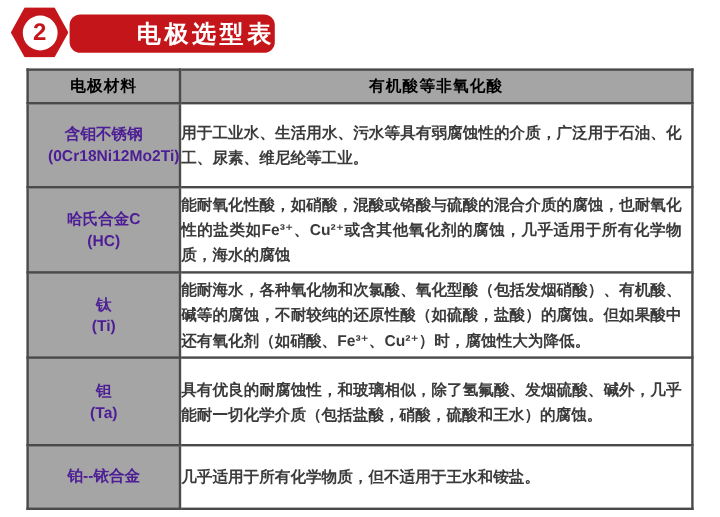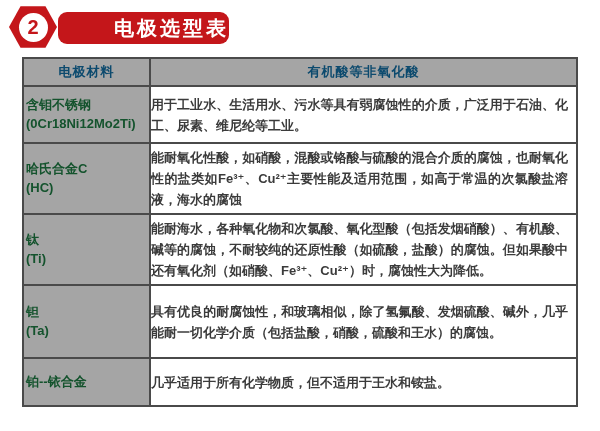--- a/index.html
+++ b/index.html
@@ -25,26 +25,26 @@
     color:#ffffff; font-size:20px; font-weight:bold; letter-spacing:3px;
   }
 
   
   table{
     position:absolute; left:22px; top:57px; width:556px;
     border-collapse:collapse; table-layout:fixed;
   }
   th,td{ border:2px solid #4a4a4a; }
   th{
-    background:#a5a5a5; color:#0c4a6e; font-size:13px; font-weight:bold;
+    background:#a5a5a5; color:#000000; font-size:13px; font-weight:bold;
     height:28px; text-align:center; letter-spacing:1px;
   }
   td.mat{
-    background:#a5a5a5; color:#14532d; 
-    font-size:13px; font-weight:bold; line-height:1.4; padding:2px;
+    background:#a5a5a5; color:#4c1d95; text-align:center;
+    font-size:13px; font-weight:bold; line-height:1.4; padding:16px;
   }
   td.desc{
     color:#3b3b3b; font-size:13px; font-weight:bold;
     padding:3px 8px 3px 0; line-height:21px; text-align:justify;
   }
   tbody tr:nth-child(1){ height:57px; }
   tbody tr:nth-child(2){ height:43px; }
   tbody tr:nth-child(3){ height:67px; }
   tbody tr:nth-child(4){ height:73px; }
   tbody tr:nth-child(5){ height:48px; }
@@ -82,21 +82,21 @@
         <div>含钼不锈钢</div>
         <div>(0Cr18Ni12Mo2Ti)</div>
       </td>
       <td class="desc">用于工业水、生活用水、污水等具有弱腐蚀性的介质，广泛用于石油、化工、尿素、维尼纶等工业。</td>
     </tr>
     <tr>
       <td class="mat">
         <div>哈氏合金C</div>
         <div>(HC)</div>
       </td>
-      <td class="desc">能耐氧化性酸，如硝酸，混酸或铬酸与硫酸的混合介质的腐蚀，也耐氧化性的盐类如Fe³⁺、Cu²⁺主要性能及适用范围，如高于常温的次氯酸盐溶液，海水的腐蚀</td>
+      <td class="desc">能耐氧化性酸，如硝酸，混酸或铬酸与硫酸的混合介质的腐蚀，也耐氧化性的盐类如Fe³⁺、Cu²⁺或含其他氧化剂的腐蚀，几乎适用于所有化学物质，海水的腐蚀</td>
     </tr>
     <tr>
       <td class="mat">
         <div>钛</div>
         <div>(Ti)</div>
       </td>
       <td class="desc">能耐海水，各种氧化物和次氯酸、氧化型酸（包括发烟硝酸）、有机酸、碱等的腐蚀，不耐较纯的还原性酸（如硫酸，盐酸）的腐蚀。但如果酸中还有氧化剂（如硝酸、Fe³⁺、Cu²⁺）时，腐蚀性大为降低。</td>
     </tr>
     <tr>
       <td class="mat">

